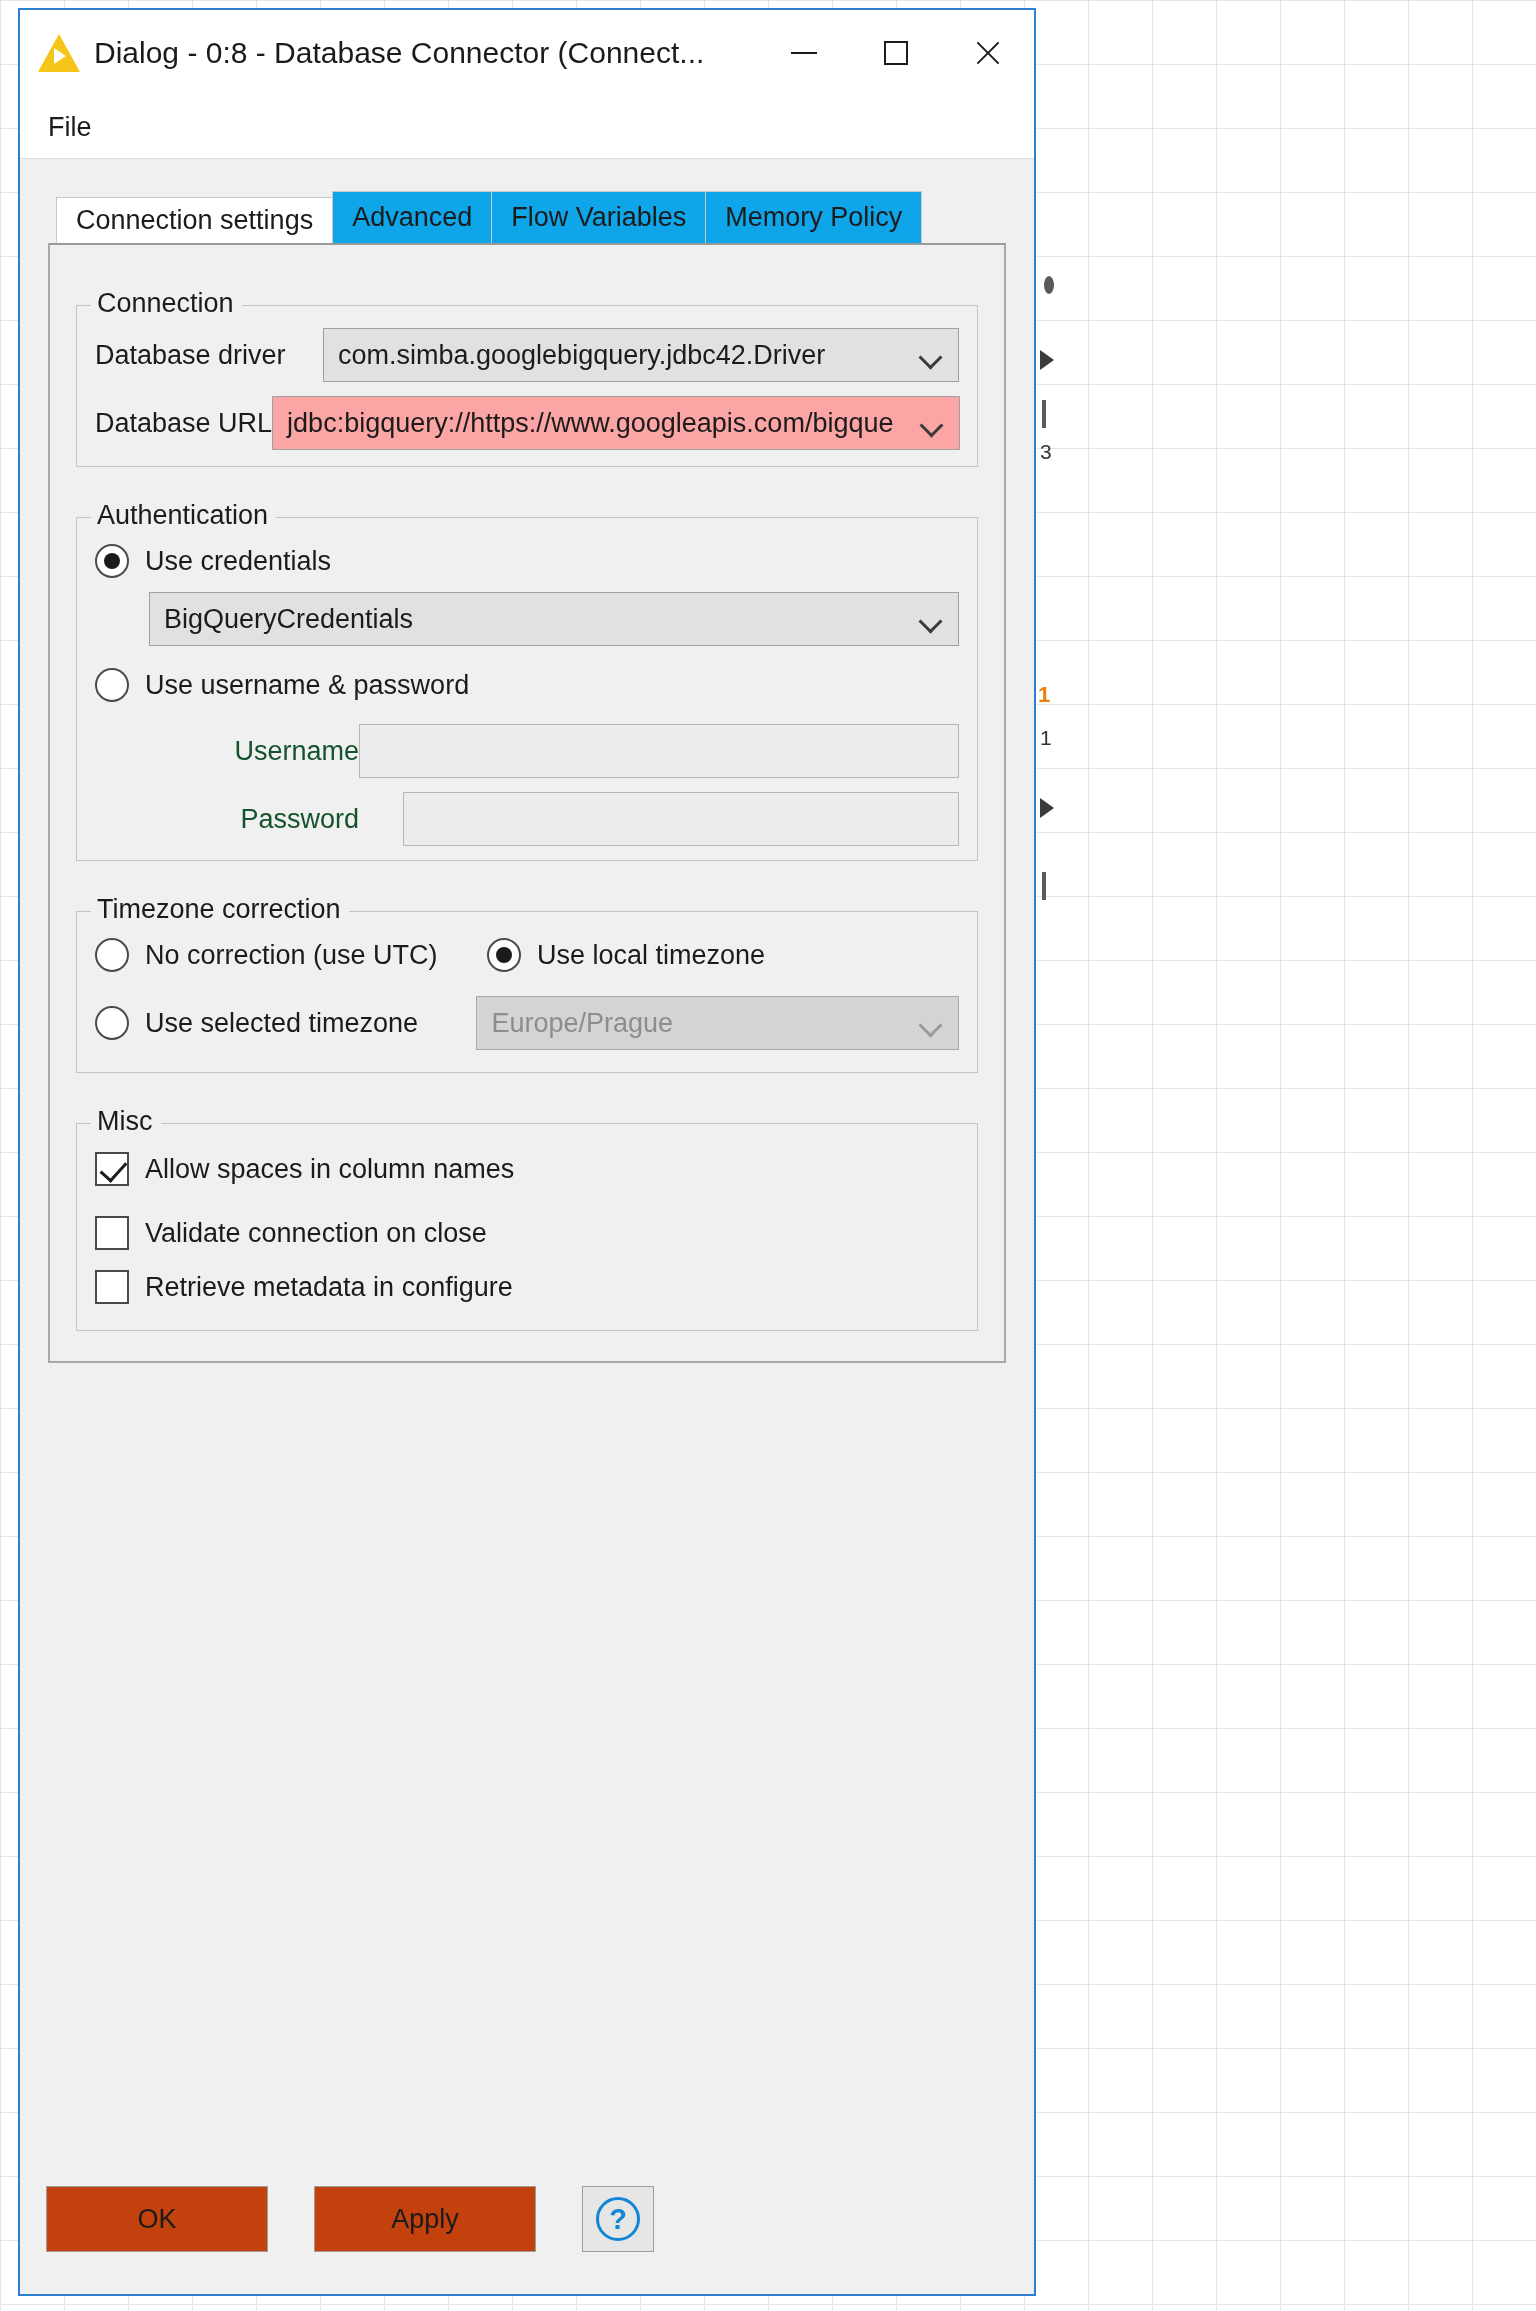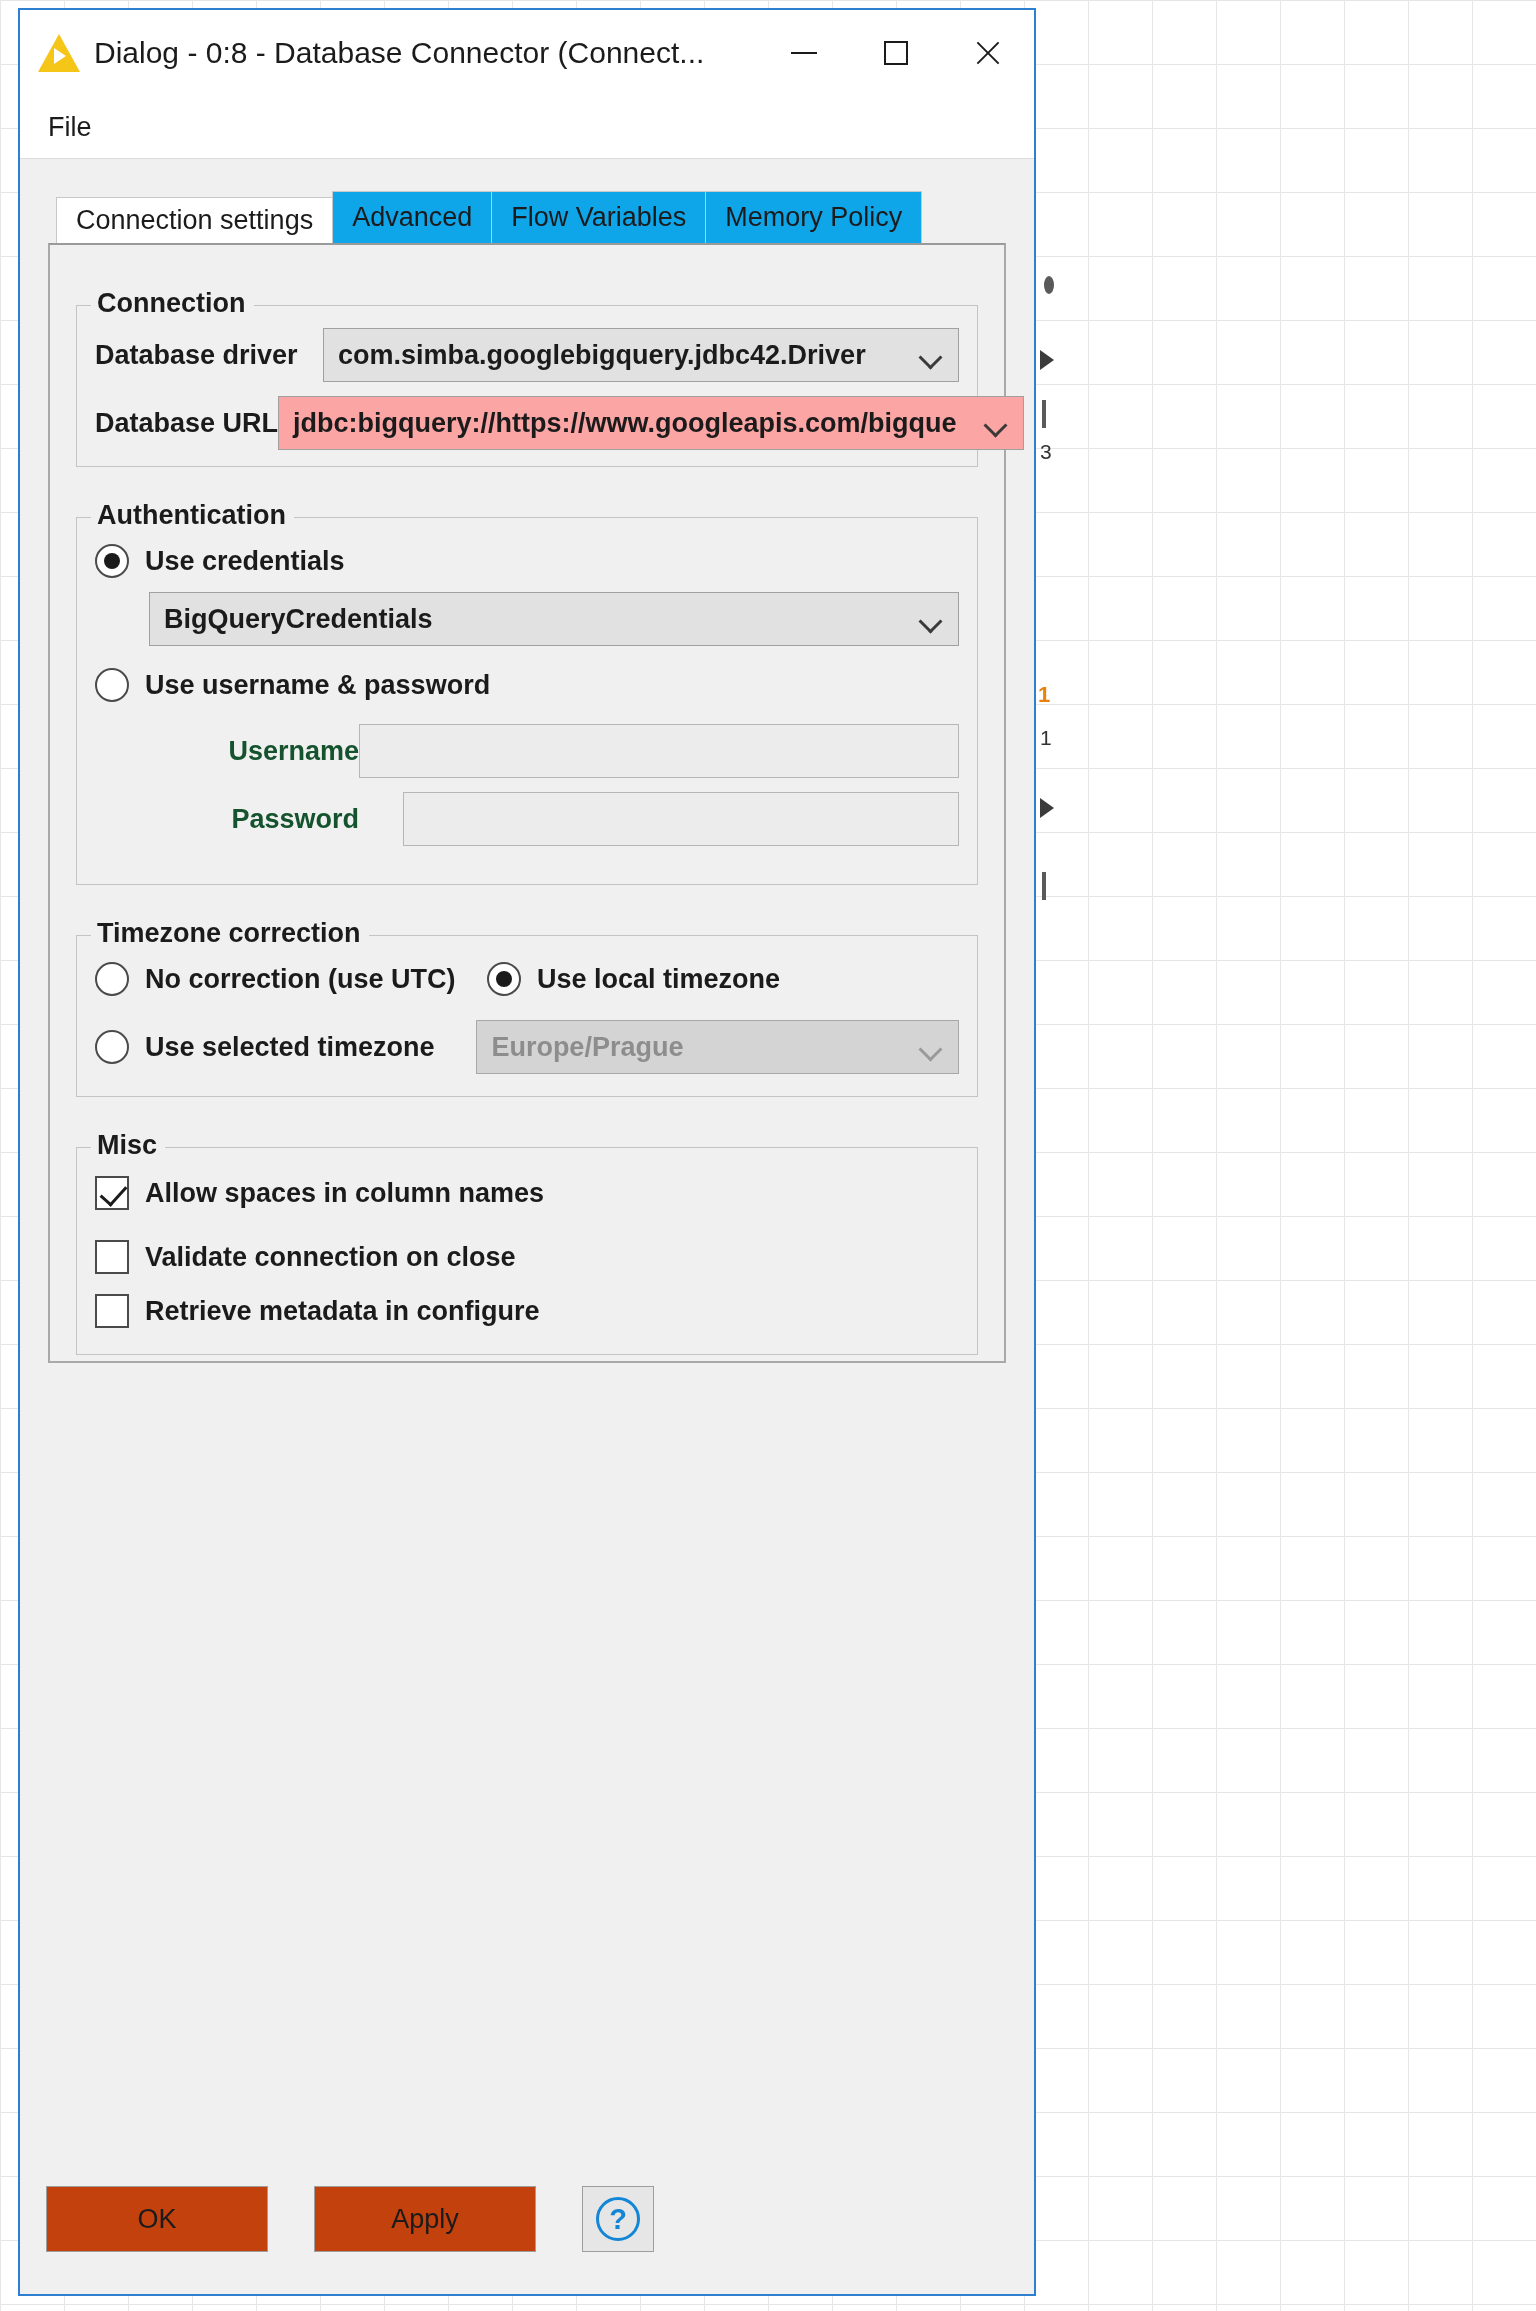--- a/index.html
+++ b/index.html
@@ -93,21 +93,20 @@
 
   
   #panel{
     flex:1 1 auto;background:#f0f0f0;
     border:2px solid #a9a9a9;border-top:2px solid #9a9a9a;
     box-sizing:border-box;
     padding:22px 26px 24px 26px;
     display:flex;flex-direction:column;
     margin-bottom:0;
     max-height:1120px;
-    font-weight:bold;
   }
 
   
   .group{
     position:relative;
     border:1px solid #c4c4c4;
     margin:0 0 6px 0;
     padding:20px 18px 16px 18px;
     box-sizing:border-box;
   }
@@ -256,21 +255,21 @@
           <div class="lbl" style="width:228px;">Database URL</div>
           <div class="combo white" style="flex:1 1 auto;">
             <div class="val">jdbc:bigquery://https://www.googleapis.com/bigque</div>
             <div class="arrow">
                 <span class="chev"></span>
               </div>
           </div>
         </div>
       </div>
 
-      <div class="group" style="margin-top:44px;padding:26px 18px 38px 18px;">
+      <div class="group" style="margin-top:44px;padding:26px 18px 14px 18px;">
         <div class="legend">Authentication</div>
 
         <div class="row">
           <div class="opt">
             <span class="radio on"></span>
             <span class="lbl">Use credentials</span>
           </div>
         </div>
 
         <div class="row" style="padding-left:54px;">

